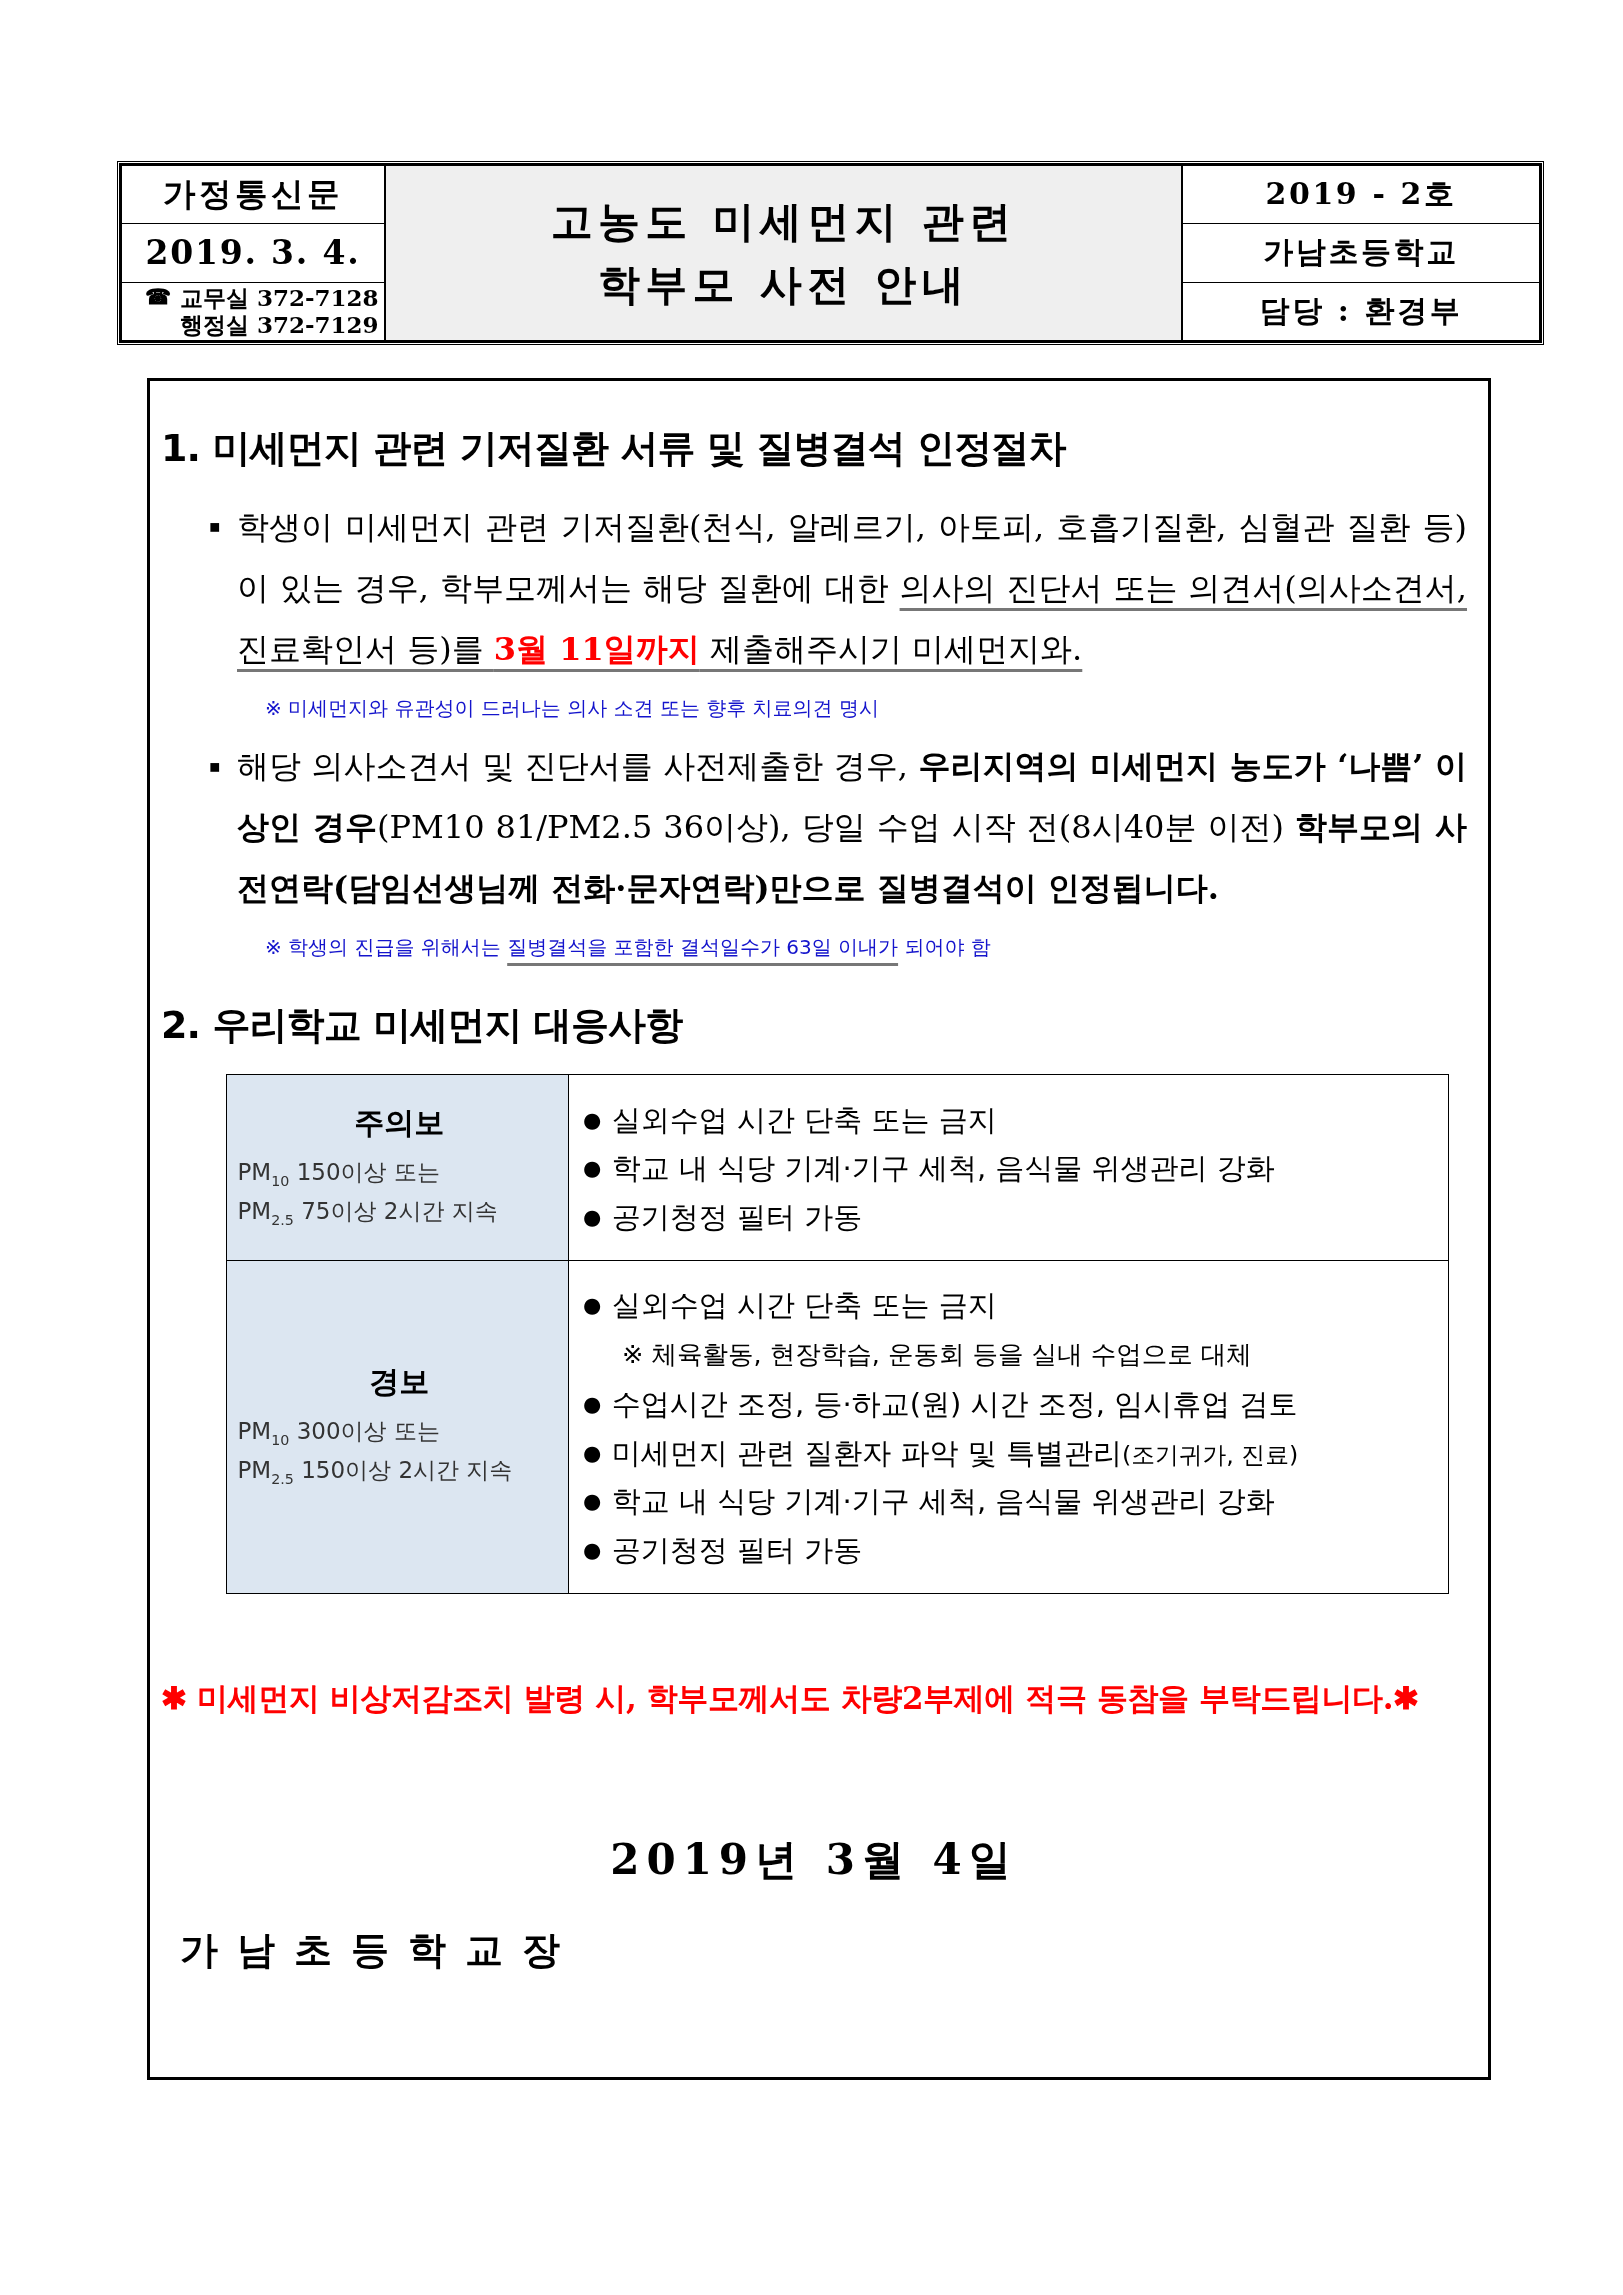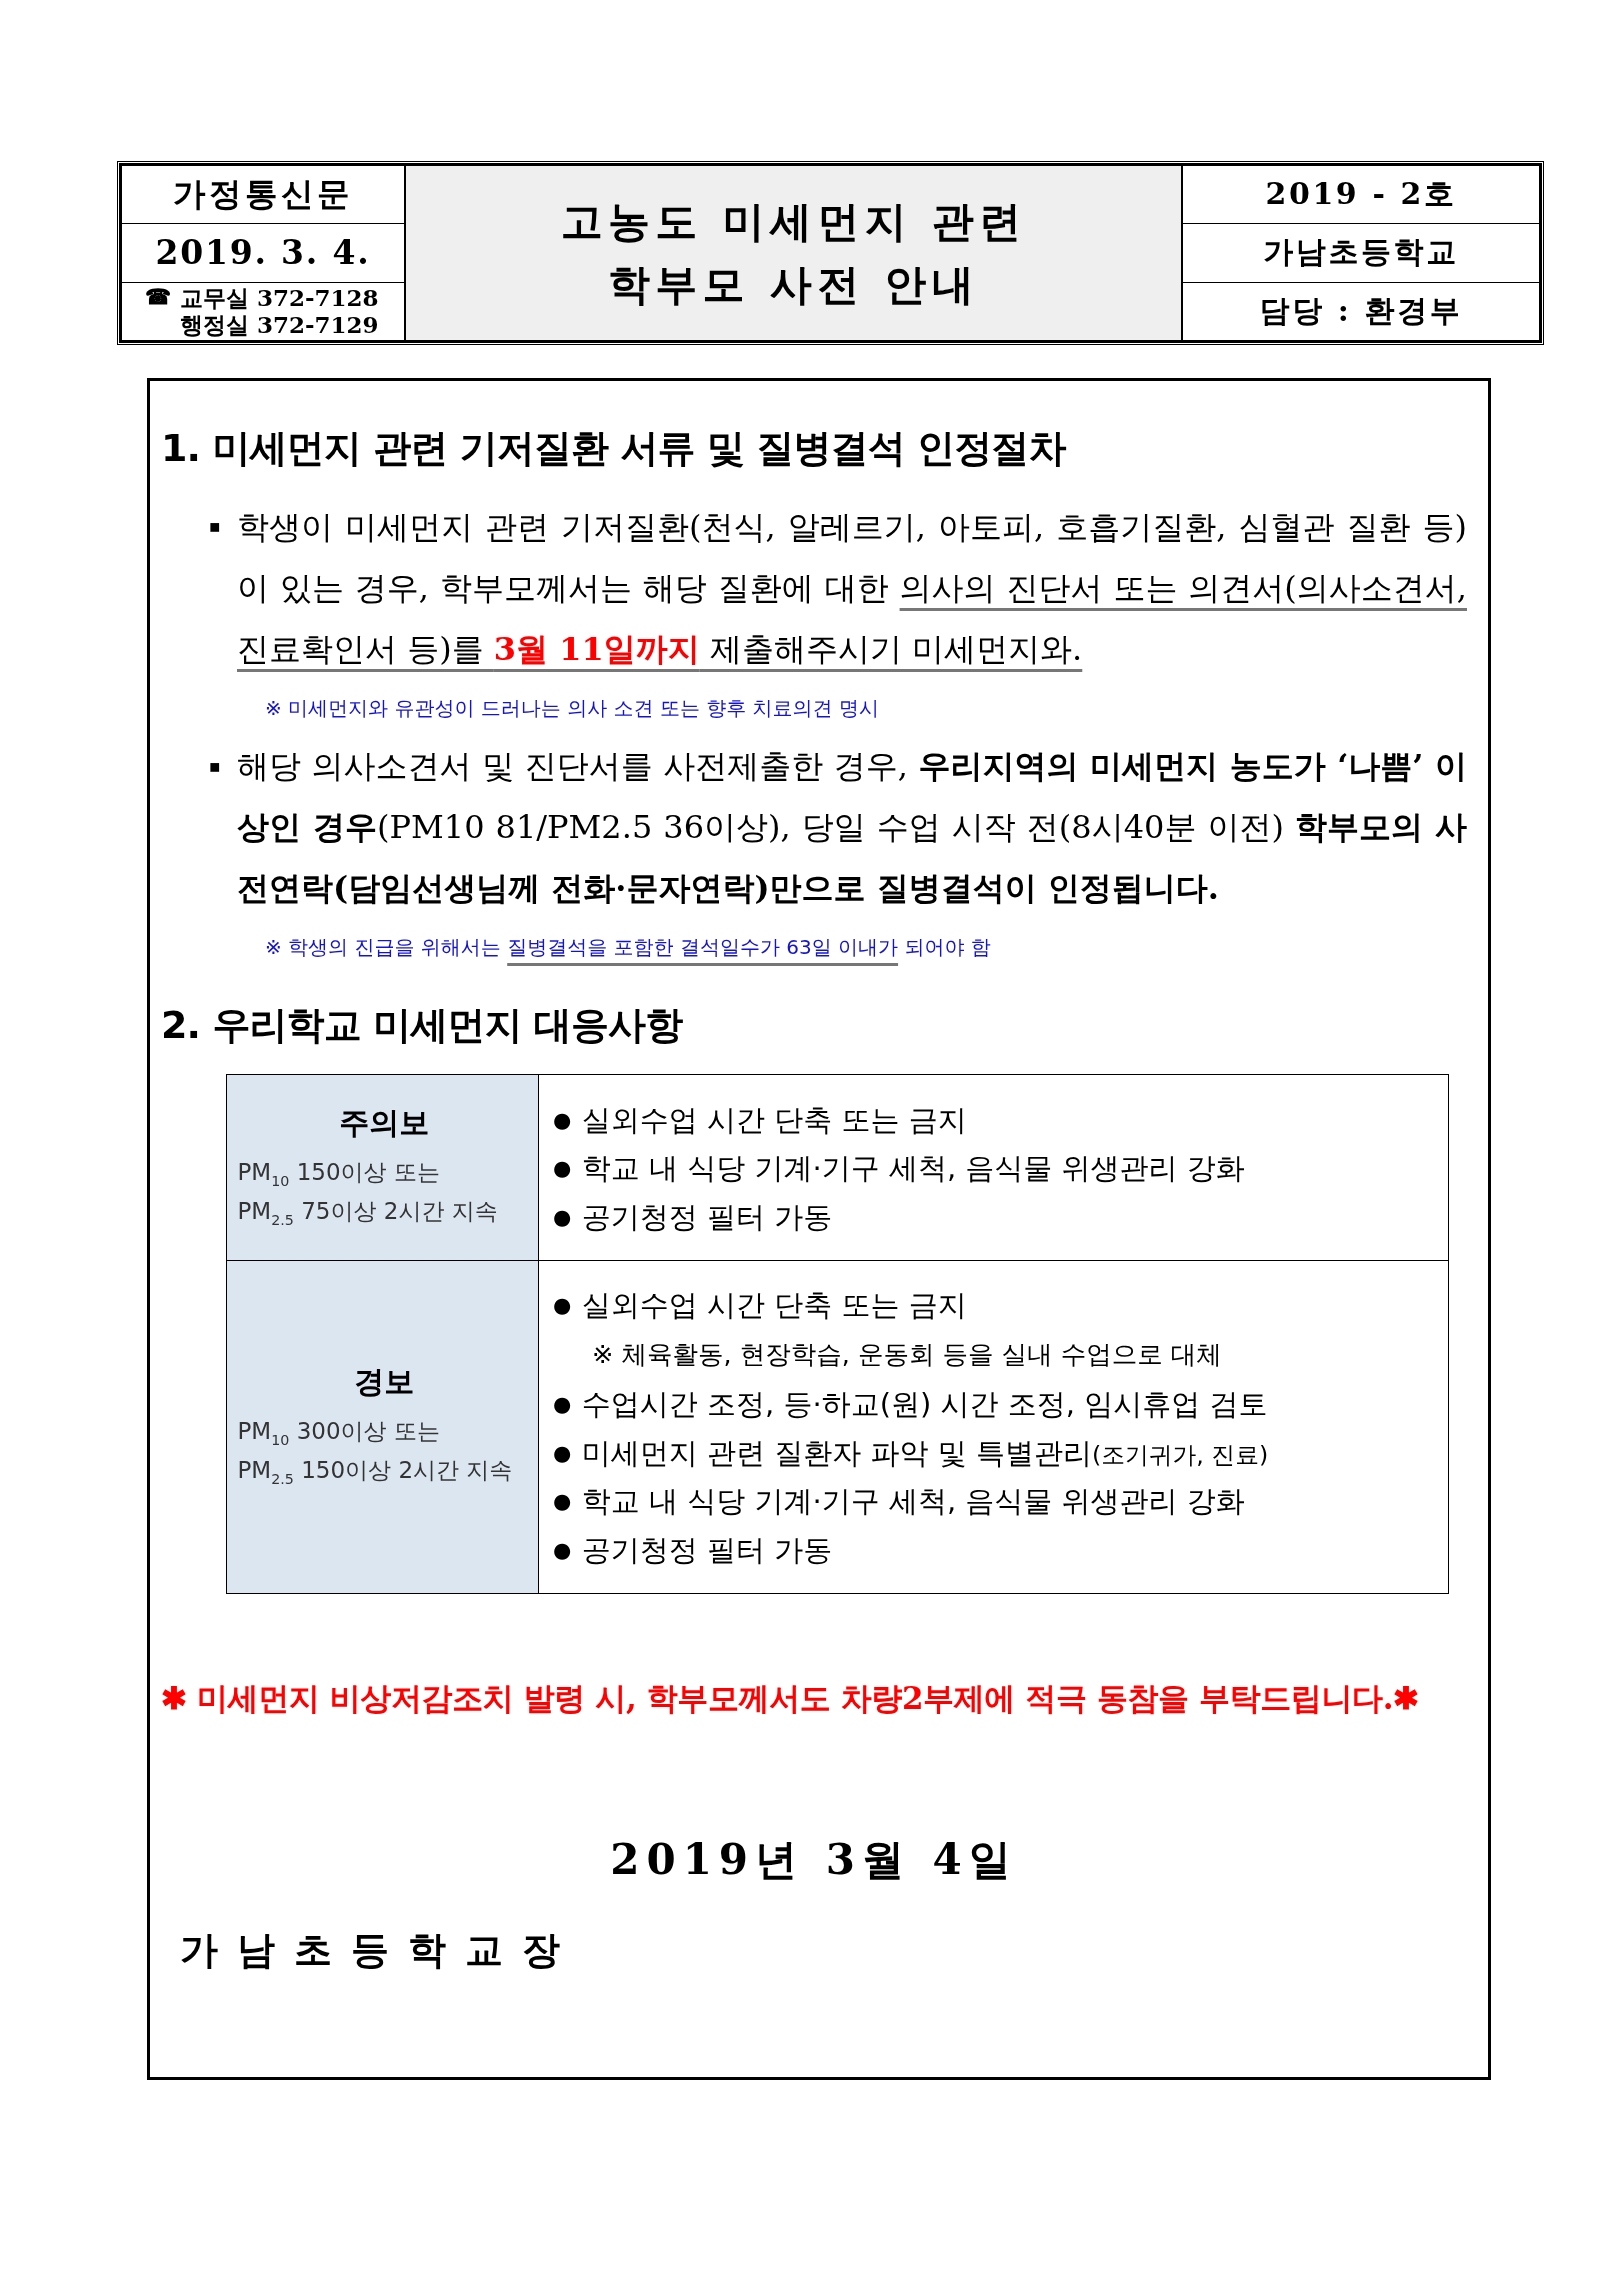--- a/index.html
+++ b/index.html
@@ -8,21 +8,21 @@
     position:relative; width:1624px; height:2295px; background:#ffffff;
     font-family:"DejaVu Sans", sans-serif; color:#000; overflow:hidden;
   }
 
   
   .header {
     position:absolute; left:119px; top:163px; width:1423px; height:180px;
     display:flex; border:3.5px solid #000; outline:0.9px solid #000; outline-offset:1.8px;
     background:#fff;
   }
-  .h-left { width:284px; display:flex; flex-direction:column; border-right:2.6px solid #000; }
+  .h-left { width:264px; display:flex; flex-direction:column; border-right:2.6px solid #000; }
   .h-cell { display:flex; align-items:center; justify-content:center; }
   .h-left .h-cell { flex:1; border-top:1.8px solid #000; }
   .h-left .h-cell:first-child { border-top:none; }
   .h-doc { font-family:"DejaVu Serif", serif; font-weight:bold; font-size:32.5px; letter-spacing:3.5px; }
   .h-date { font-family:"DejaVu Serif", serif; font-weight:bold; font-size:33px; letter-spacing:1.8px; }
   .h-phone { font-family:"DejaVu Serif", serif; font-weight:bold; font-size:23px; flex-direction:column; align-items:flex-start; padding-left:23px; line-height:1.2; }
   .ph-row { display:flex; gap:8.8px; }
   .ph-icon { font-size:21px; }
   .ph-row2 { padding-left:35px;align-items:center; }
   .h-center {
@@ -58,21 +58,21 @@
   .seg-red { color:#ff0000; }
   .seg-u { text-decoration:underline; text-decoration-color:#777; text-decoration-thickness:2.6px; text-underline-offset:8.8px; }
   .seg-sub { font-size:0.62em; vertical-align:sub; }
   .seg-small { font-size:0.82em; }
 
   
   .dust-table { margin-left:65px; width:1223px; border:1.8px solid #000; margin-top:17.6px; }
   .t-row { display:flex; border-top:1.8px solid #000; }
   .t-row:first-child { border-top:none; }
   .t-left {
-    width:312px; flex:none; background:#dce6f1; border-right:1.8px solid #000;
+    width:342px; flex:none; background:#dce6f1; border-right:1.8px solid #000;
     display:flex; flex-direction:column; justify-content:center; padding:8.8px 7px 8.8px 10.5px;
   }
   .t-level { text-align:center; font-weight:bold; font-size:30px; margin-bottom:10.5px; }
   .t-cond { font-size:23px; color:#333; line-height:1.65; }
   .t-right { flex:1; padding:14px 8.8px 12.3px 14px; }
   .t-item { display:flex; gap:10.5px; font-size:29px; line-height:1.25; margin:12.3px 0; align-items:flex-start; }
   .t-dot { font-size:21px; margin-top:5.3px; flex:none; }
   .t-note { font-size:25.5px; margin:14px 0 14px 39px; }
 
   

